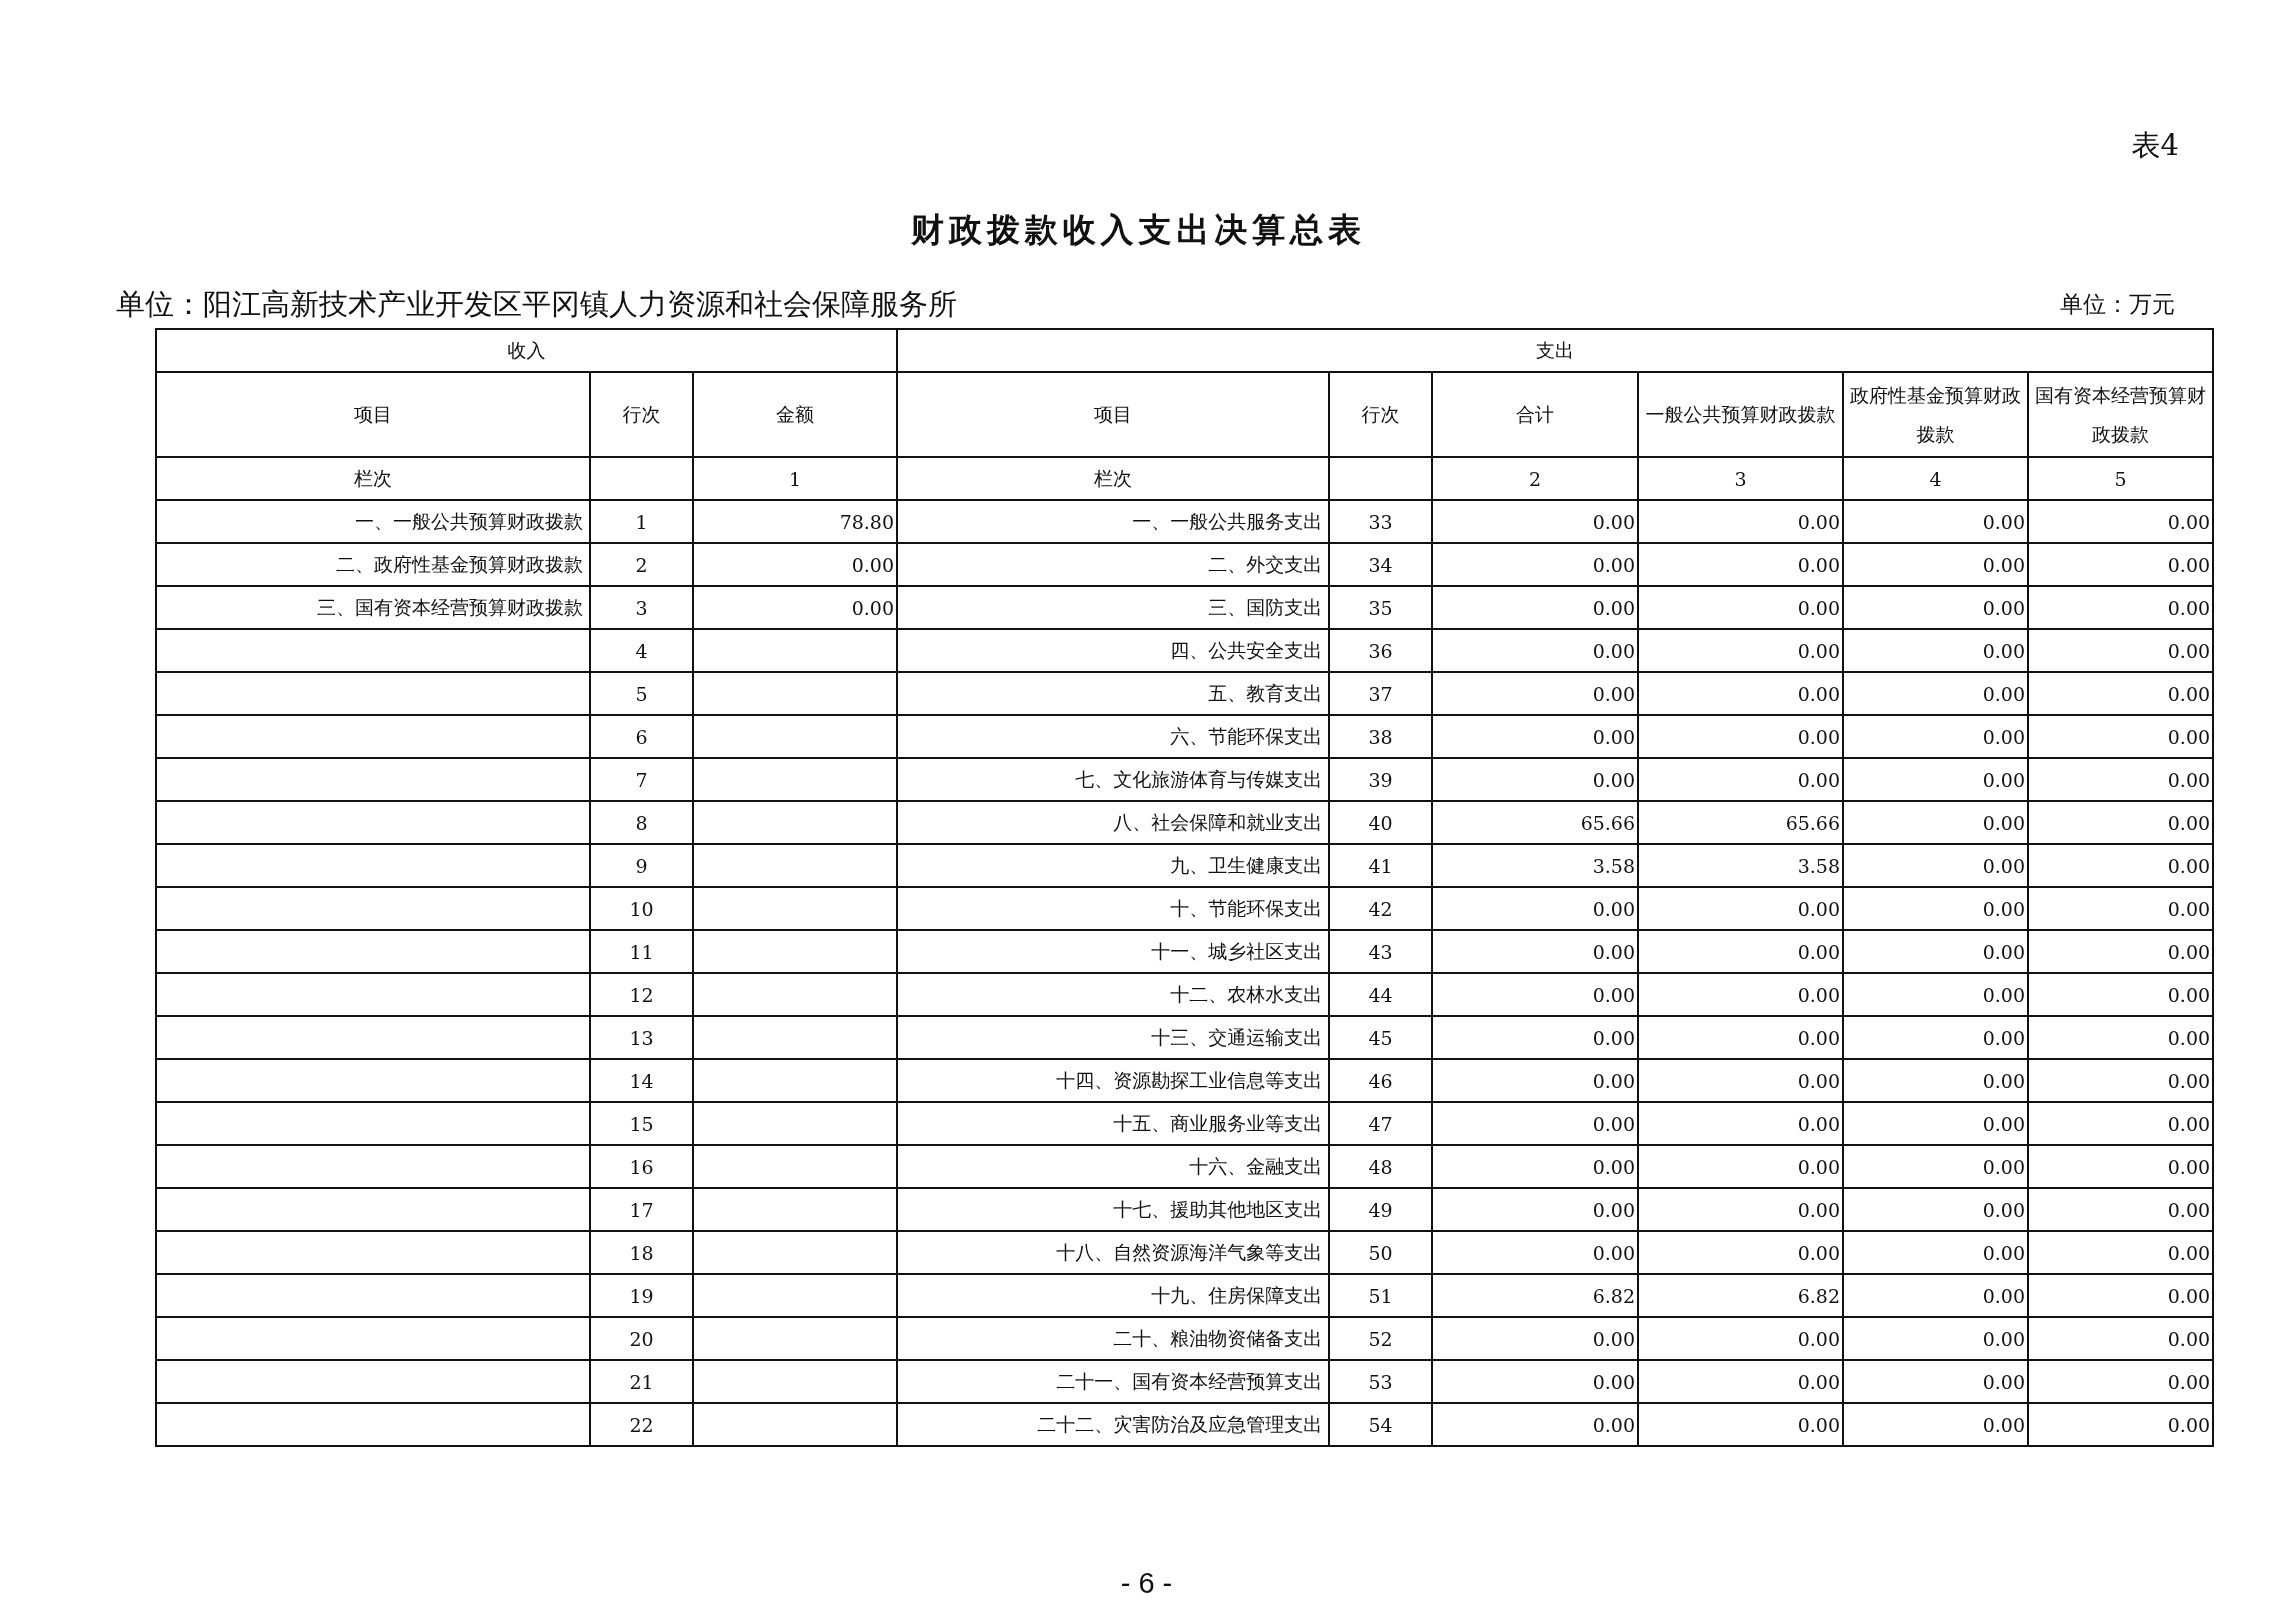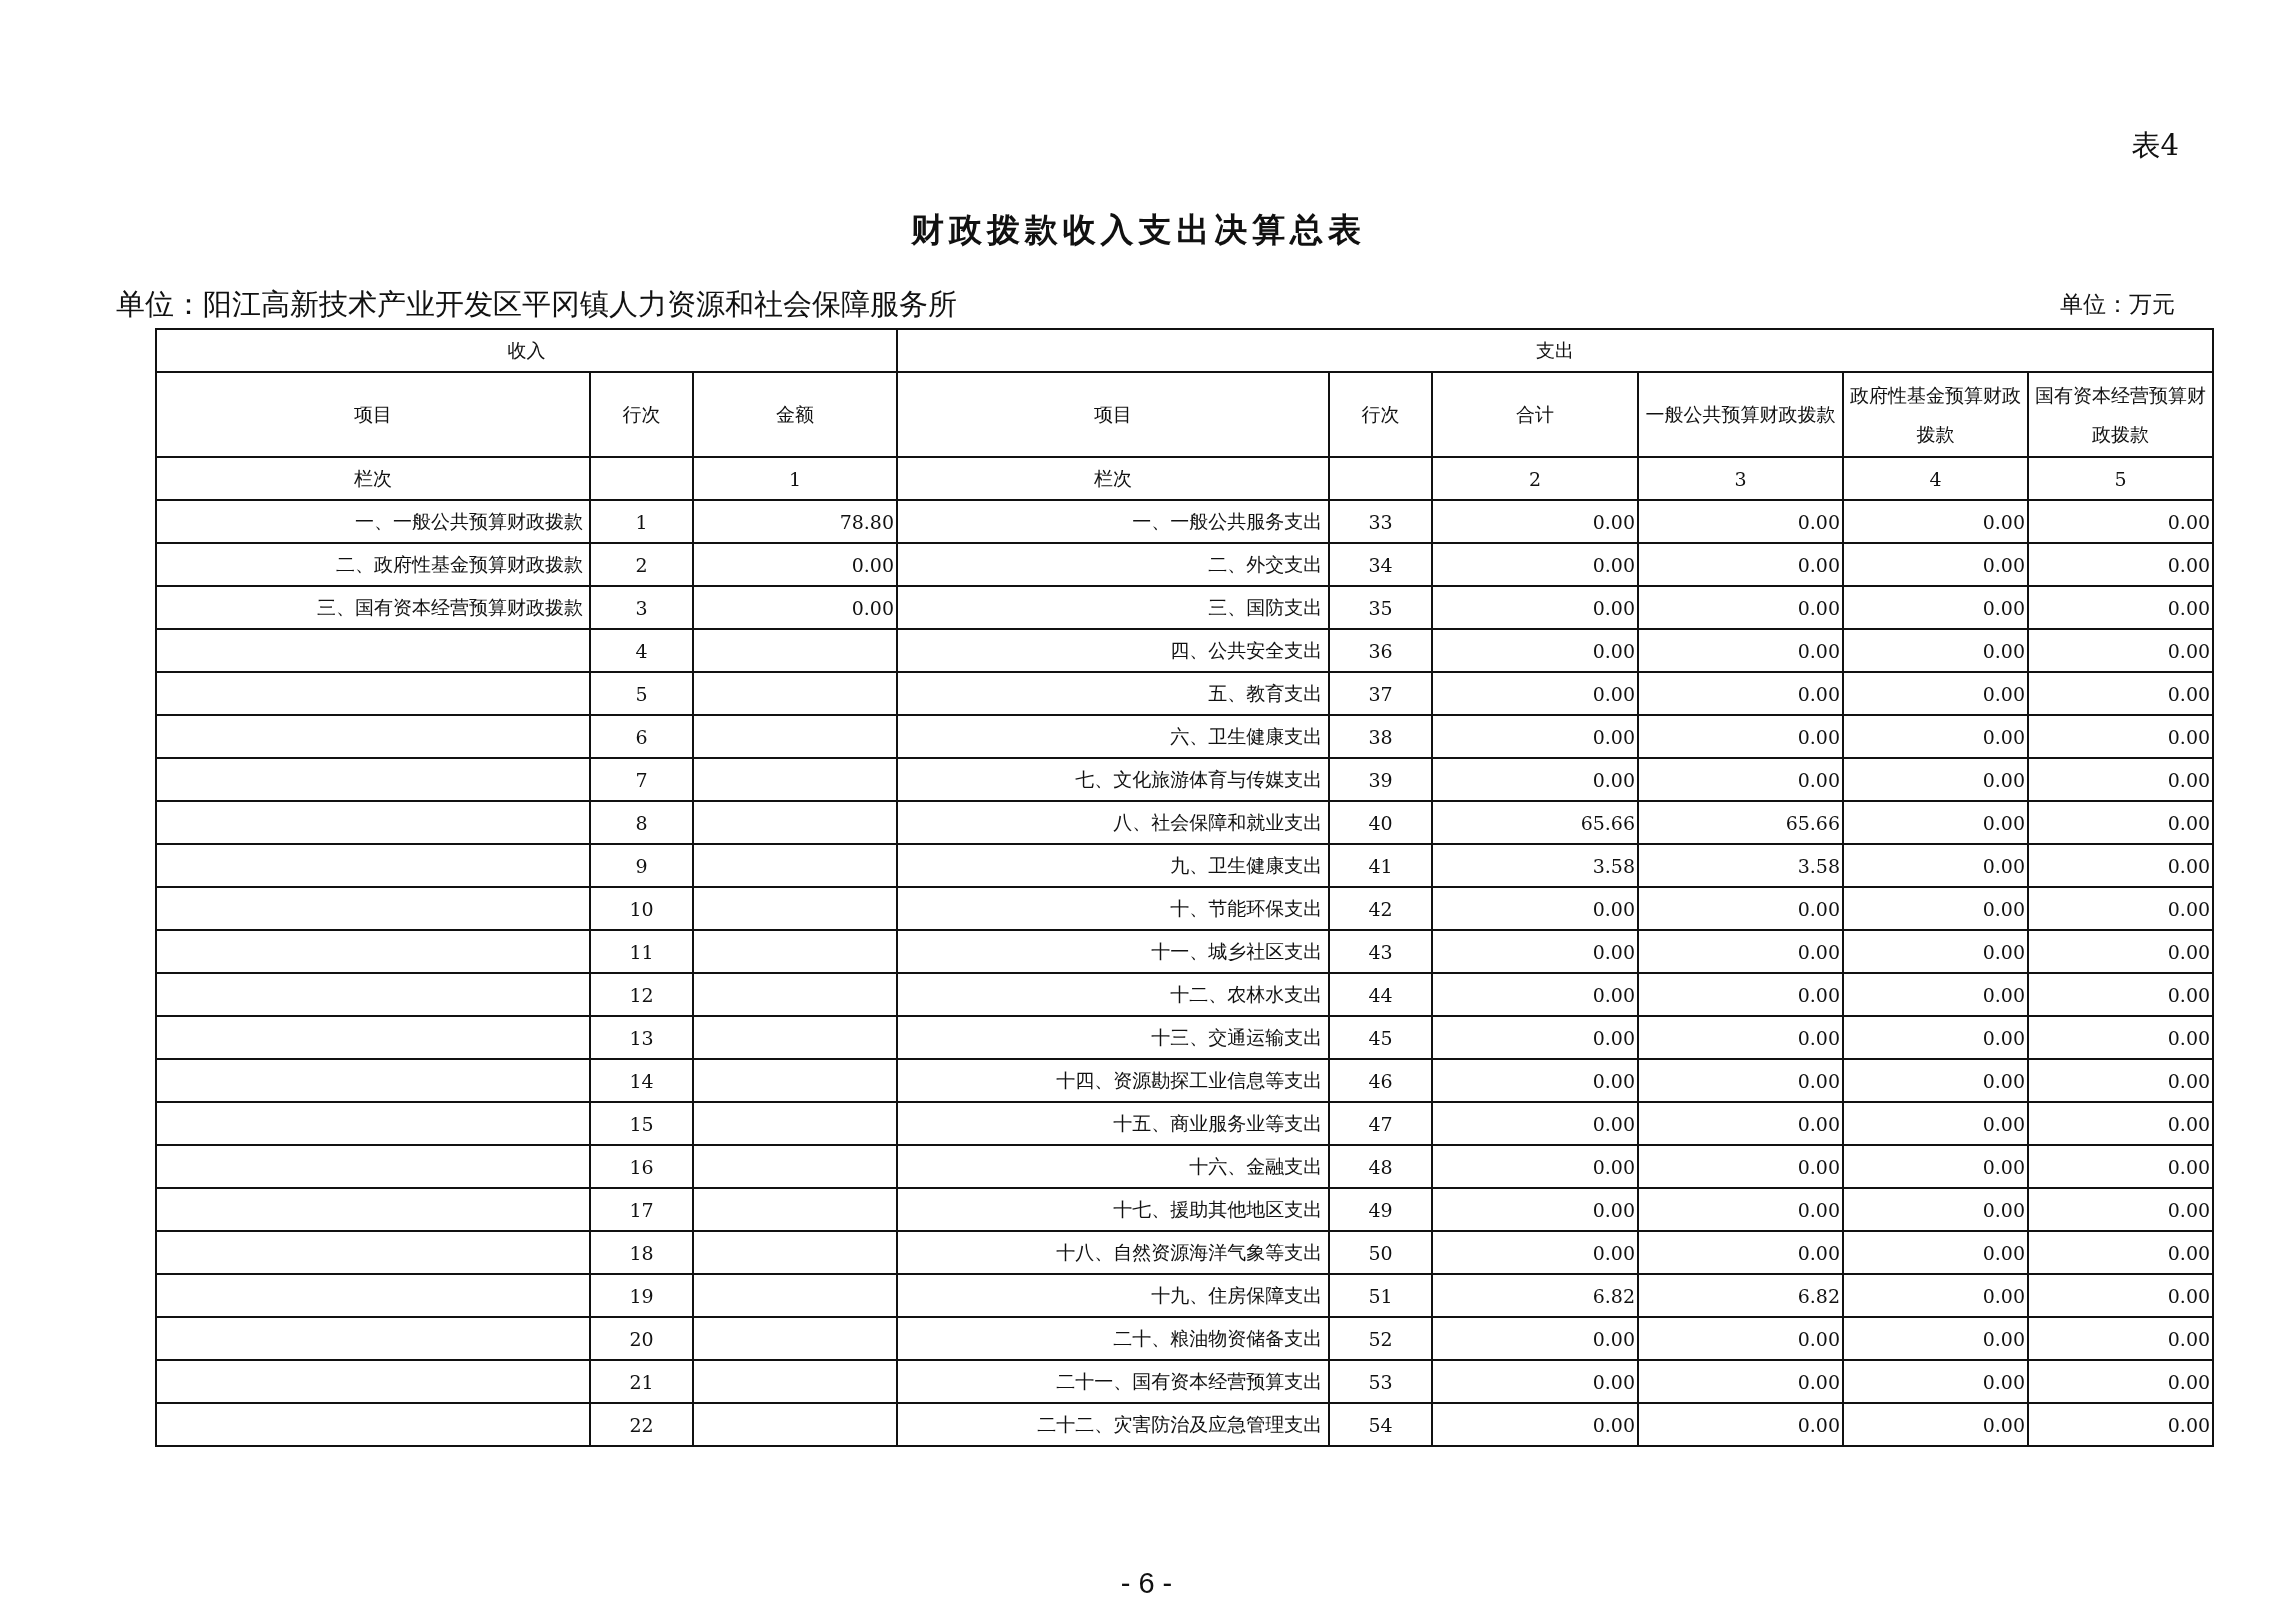--- a/index.html
+++ b/index.html
@@ -183,21 +183,21 @@
         <td class="c">37</td>
         <td class="r">0.00</td>
         <td class="r">0.00</td>
         <td class="r">0.00</td>
         <td class="r">0.00</td>
       </tr>
       <tr class="row">
         <td class="l"></td>
         <td class="c">6</td>
         <td class="r"></td>
-        <td class="l">六、卫生健康支出</td>
+        <td class="l">六、节能环保支出</td>
         <td class="c">38</td>
         <td class="r">0.00</td>
         <td class="r">0.00</td>
         <td class="r">0.00</td>
         <td class="r">0.00</td>
       </tr>
       <tr class="row">
         <td class="l"></td>
         <td class="c">7</td>
         <td class="r"></td>

